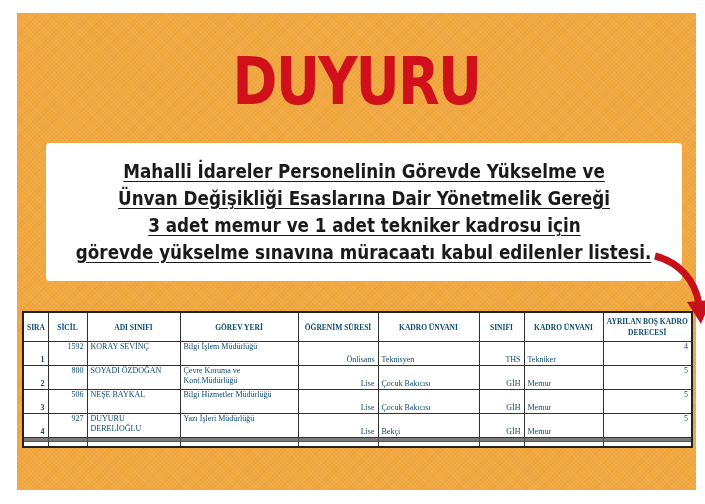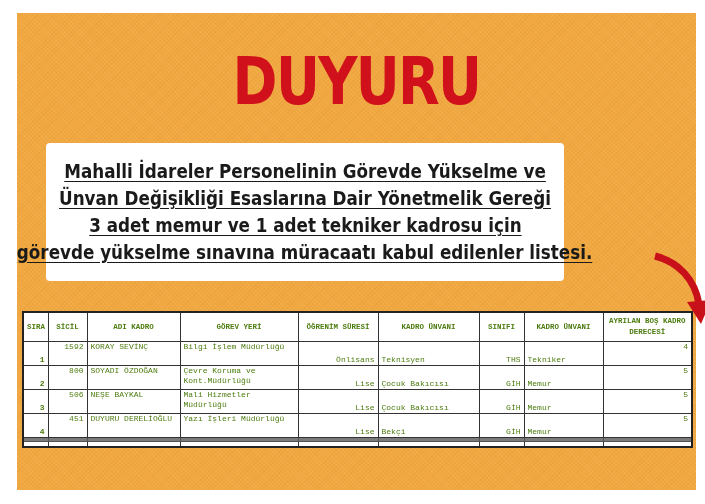--- a/index.html
+++ b/index.html
@@ -14,34 +14,34 @@
       repeating-linear-gradient(45deg, rgba(255,255,255,0.06) 0 1px, transparent 1px 3px),
       repeating-linear-gradient(-45deg, rgba(160,90,0,0.07) 0 1px, transparent 1px 3px);
   }
   .title {
     position: absolute; left: 0; top: 36px; width: 679px; text-align: center;
     color: #D0101A; font-family: "DejaVu Sans", sans-serif; font-weight: bold;
     font-size: 66px; line-height: 66px; letter-spacing: -2px;
     transform: scaleX(0.82); transform-origin: center;
   }
   .notice {
-    position: absolute; left: 29px; top: 130px; width: 518px; height: 138px;
+    position: absolute; left: 29px; top: 130px; width: 636px; height: 138px;
     background: #ffffff; border-radius: 4px;
     display: flex; flex-direction: column; align-items: center; justify-content: center;
   }
   .notice-line {
     font-family: "DejaVu Sans", sans-serif; font-weight: bold; font-size: 19.5px; line-height: 27px;
     color: #1a1a1a; text-decoration: underline; text-underline-offset: 3px;
     white-space: nowrap; transform: scaleX(0.86); transform-origin: center;
   }
   .arrow { position: absolute; left: 620px; top: 225px; width: 80px; height: 90px; }
   table.list {
     position: absolute; left: 5px; top: 298px; width: 668px;
     border-collapse: collapse; background: #ffffff; table-layout: fixed;
-    font-family: Liberation Mono, monospace; color: #4d7c0f;
+    font-family: Liberation Serif, serif; color: #0c4a6e;
     border: 2px solid #222;
   }
   table.list th, table.list td {
     border: 1px solid #333; padding: 0 3px; font-size: 8px; overflow: hidden;
   }
   table.list th { font-weight: bold; text-align: center; height: 28px; font-size: 7.5px; line-height: 11px; }
   table.list td { height: 23px; line-height: 10px; }
   td.c { text-align: right; }
   td.bottom { vertical-align: bottom; padding-bottom: 2px; }
   td.top { vertical-align: top; padding-top: 2px; }
@@ -75,21 +75,21 @@
       <col style="width:80px">
         <col style="width:101px">
         <col style="width:45px">
         <col style="width:79px">
         <col style="width:89px">
     </colgroup>
     <thead>
       <tr>
         <th>SIRA</th>
         <th>SİCİL</th>
-        <th>ADI KADRO</th>
+        <th>ADI SINIFI</th>
         <th>GÖREV YERİ</th>
         <th>ÖĞRENİM SÜRESİ</th>
         <th>KADRO ÜNVANI</th>
         <th>SINIFI</th>
         <th>KADRO ÜNVANI</th>
         <th>AYRILAN BOŞ KADRO DERECESİ</th>
       </tr>
     </thead>
     <tbody>
       <tr>
@@ -111,30 +111,30 @@
         <td class="c bottom">Lise</td>
         <td class="bottom">Çocuk Bakıcısı</td>
         <td class="c bottom">GİH</td>
         <td class="bottom">Memur</td>
         <td class="c top">5</td>
       </tr>
       <tr>
         <td class="c bottom" style="font-weight:bold">3</td>
         <td class="c top">506</td>
         <td class="top">NEŞE BAYKAL</td>
-        <td class="top">Mali Hizmetler Müdürlüğü</td>
+        <td class="top">Bilgi Hizmetler Müdürlüğü</td>
         <td class="c bottom">Lise</td>
         <td class="bottom">Çocuk Bakıcısı</td>
         <td class="c bottom">GİH</td>
         <td class="bottom">Memur</td>
         <td class="c top">5</td>
       </tr>
       <tr>
         <td class="c bottom" style="font-weight:bold">4</td>
-        <td class="c top">451</td>
+        <td class="c top">927</td>
         <td class="top">DUYURU DERELİOĞLU</td>
         <td class="top">Yazı İşleri Müdürlüğü</td>
         <td class="c bottom">Lise</td>
         <td class="bottom">Bekçi</td>
         <td class="c bottom">GİH</td>
         <td class="bottom">Memur</td>
         <td class="c top">5</td>
       </tr>
       <tr class="gap">
         <td></td>

